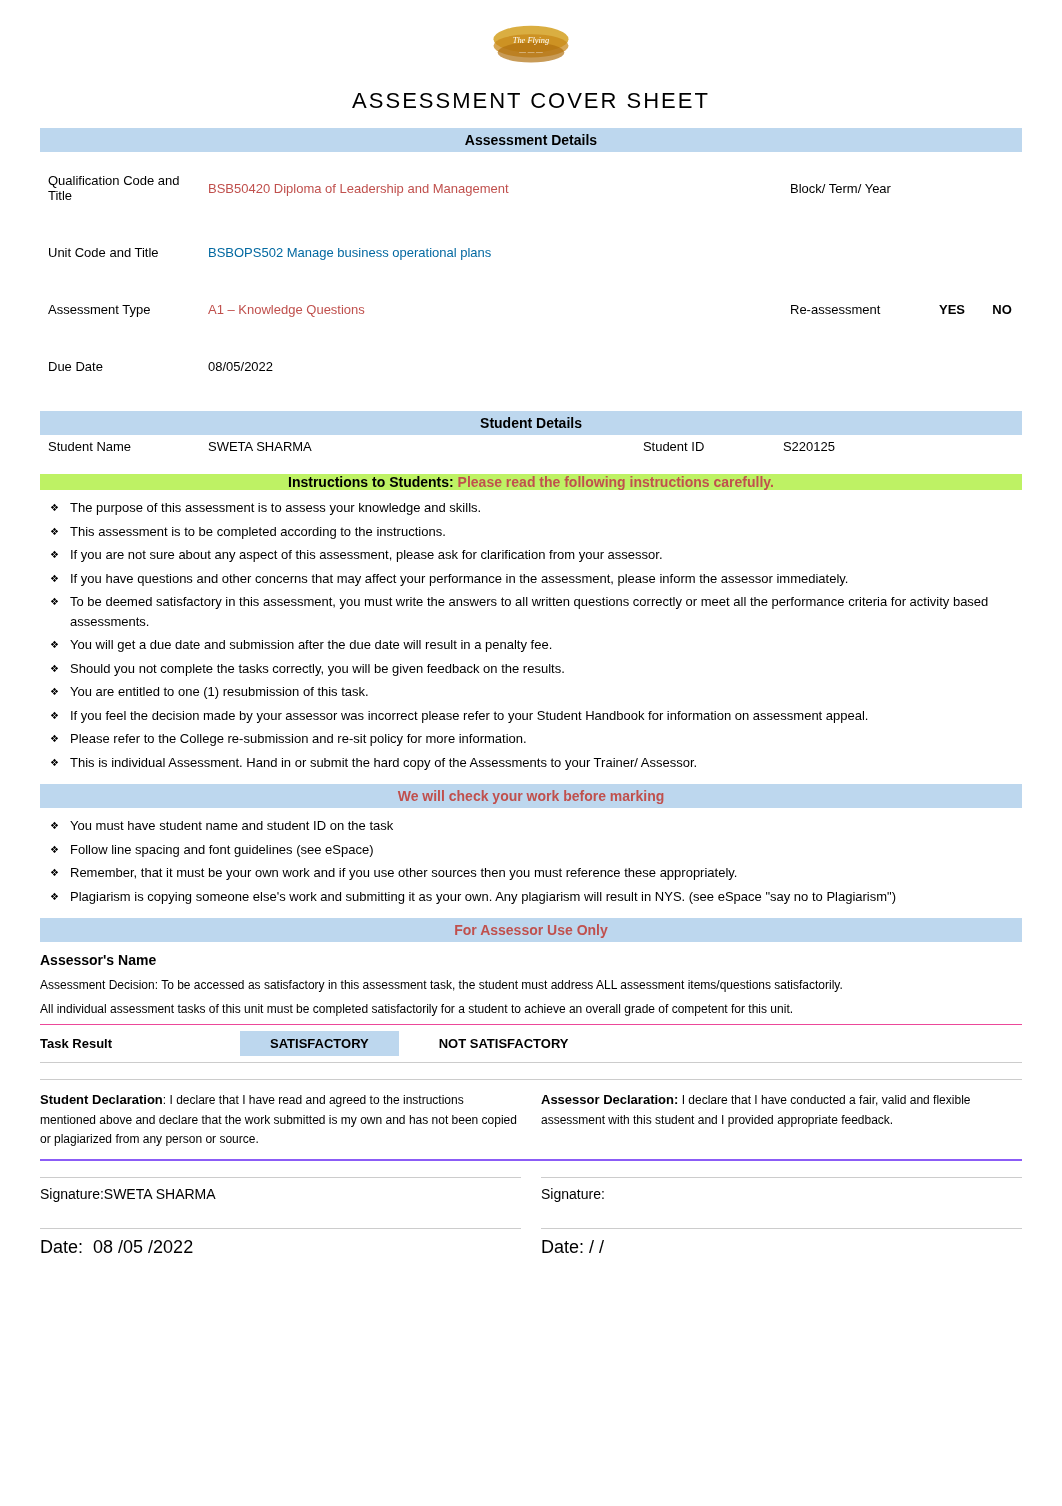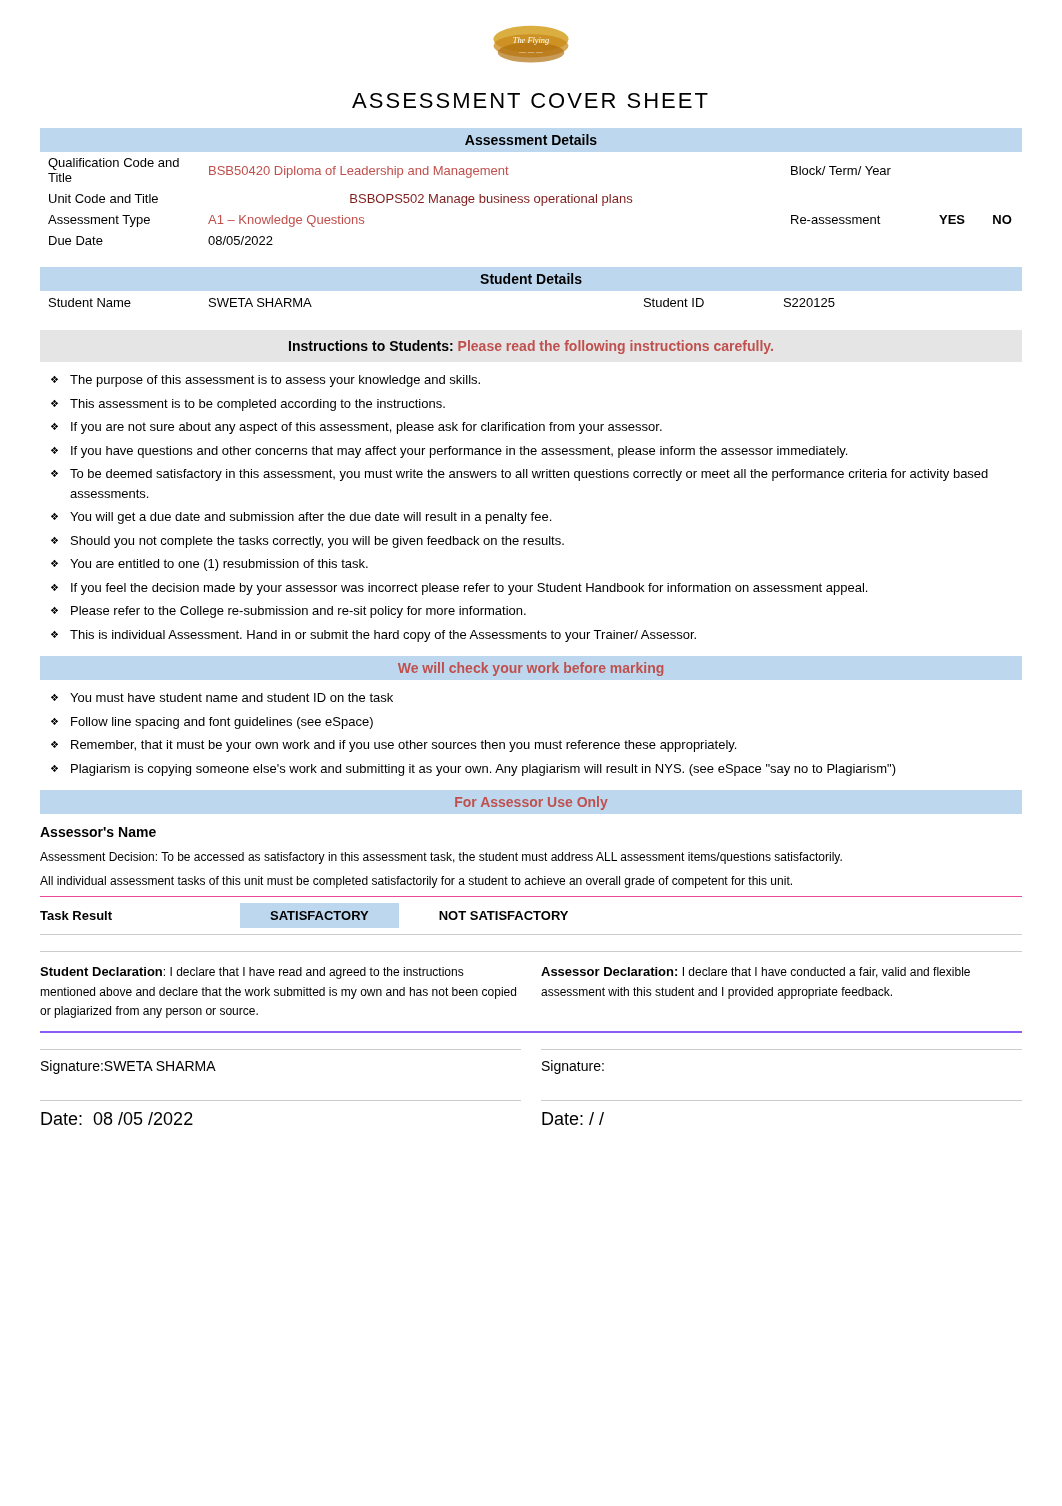--- a/index.html
+++ b/index.html
@@ -47,34 +47,34 @@
       color: #000;
       width: 160px;
       font-weight: normal;
     }
     .assessment-details-table {
       width: 100%;
       border-collapse: collapse;
       margin-bottom: 16px;
     }
     .assessment-details-table td {
-      padding: 3px 8px;
+      padding: 21px 8px;
       font-size: 13px;
       vertical-align: middle;
     }
     .yes-no-cell {
       text-align: center;
       font-weight: bold;
     }
     .instructions-header {
-      background-color: #e5e5e5;
-      text-align: center;
-      font-size: 14px;
-      font-weight: bold;
-      padding: 8px 0;
+      background-color: #bef264;
+      text-align: center;
+      font-size: 14px;
+      font-weight: bold;
+      padding: 0 0;
       color: #000;
       margin-bottom: 6px;
     }
     .instructions-header span {
       color: #c0504d;
     }
     .bullet-list {
       list-style: none;
       padding-left: 10px;
       margin-bottom: 10px;
@@ -215,21 +215,21 @@
   <tbody>
       <tr>
     <td class="label-col">Qualification Code and Title</td>
     <td style="color:#c0504d;">BSB50420 Diploma of Leadership and Management</td>
     <td style="width:140px;">Block/ Term/ Year</td>
     <td style="width:60px;"></td>
     <td style="width:40px;"></td>
   </tr>
   <tr>
     <td class="label-col">Unit Code and Title</td>
-    <td style="color:#7f1d1d;text-align:center;">BSBOPS502 Manage business operational plans</td>
+    <td style="color:#0369a1;">BSBOPS502 Manage business operational plans</td>
     <td></td>
     <td></td>
     <td></td>
   </tr>
   <tr>
     <td class="label-col">Assessment Type</td>
     <td style="color:#c0504d;">A1 – Knowledge Questions</td>
     <td>Re-assessment</td>
     <td class="yes-no-cell">YES</td>
     <td class="yes-no-cell">NO</td>

